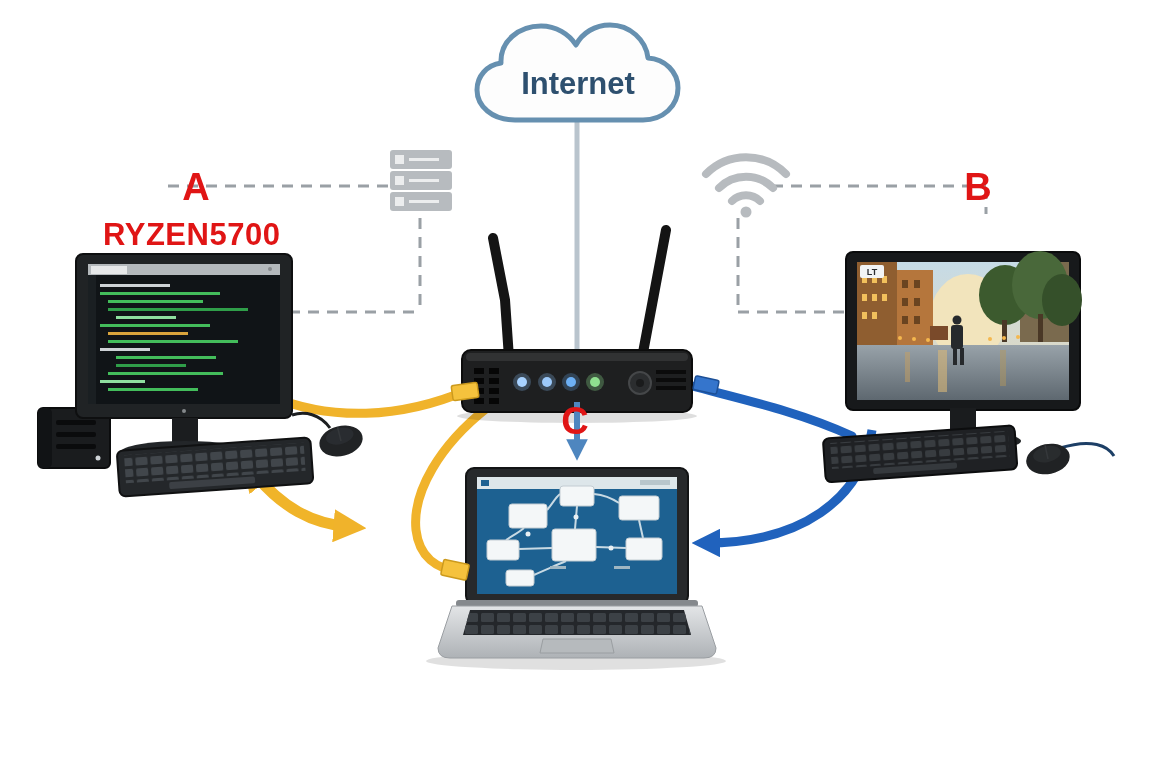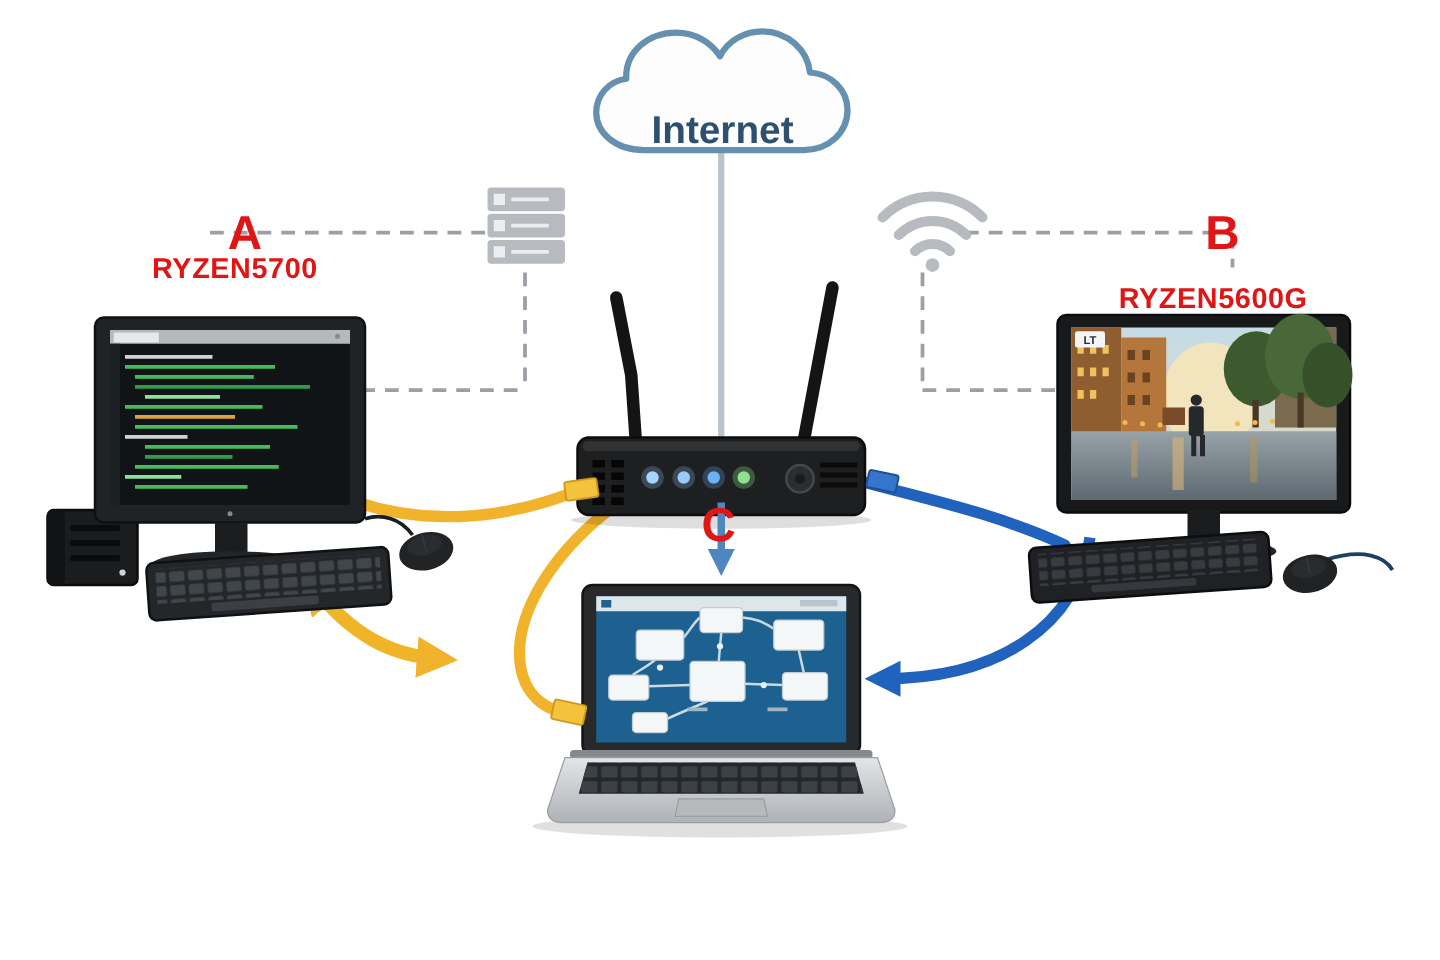--- a/index.html
+++ b/index.html
@@ -1,26 +1,26 @@
 <!DOCTYPE html>
 <html><head>
 <meta charset="utf-8">
 <style>
   html,body{margin:0;padding:0;background:#ffffff;}
   #stage{position:relative;width:1152px;height:768px;background:#ffffff;overflow:hidden;
          font-family:"Liberation Sans",sans-serif;}
   #diagram-svg{position:absolute;left:0;top:0;}
   .red-label{position:absolute;color:#e01515;font-weight:bold;text-align:center;line-height:1;}
   #lbl-a{left:166px;top:168px;width:60px;font-size:38px;}
-  #lbl-name-a{left:103px;top:203px;width:170px;font-size:23px;letter-spacing:.5px;}
+  #lbl-name-a{left:103px;top:219px;width:170px;font-size:31px;letter-spacing:.5px;}
   #lbl-b{left:948px;top:168px;width:60px;font-size:38px;}
   #lbl-name-b{left:883px;top:227px;width:175px;font-size:23px;letter-spacing:.5px;}
   #lbl-c{left:545px;top:402px;width:60px;font-size:38px;}
   #lbl-name-c{left:488px;top:449px;width:170px;font-size:25px;letter-spacing:.5px;}
-  #lbl-internet{position:absolute;left:478px;top:86px;width:200px;text-align:center;
+  #lbl-internet{position:absolute;left:478px;top:66px;width:200px;text-align:center;
          font-size:31px;font-weight:600;color:#2e506f;}
 </style>
 </head>
 <body>
 
 <div id="stage">
 
 <svg id="diagram-svg" width="1152" height="768" viewBox="0 0 1152 768">
   <defs>
     <marker id="mY" viewBox="0 0 10 10" refX="5" refY="5" markerWidth="3" markerHeight="3" orient="auto-start-reverse">
@@ -306,15 +306,14 @@
   </g>
   <g transform="rotate(12 706 385)">
     <rect x="694" y="378" width="24" height="14" rx="2" fill="#3575cc" stroke="#1c4f96" stroke-width="1.5"></rect>
   </g>
 </svg>
 
   <div id="lbl-internet">Internet</div>
   <div id="lbl-a" class="red-label">A</div>
   <div id="lbl-name-a" class="red-label">RYZEN5700</div>
   <div id="lbl-b" class="red-label">B</div>
-  <div id="lbl-name-b" class="red-label">RYZEN5600G</div>
   <div id="lbl-c" class="red-label">C</div>
 </div>
 
 </body></html>

